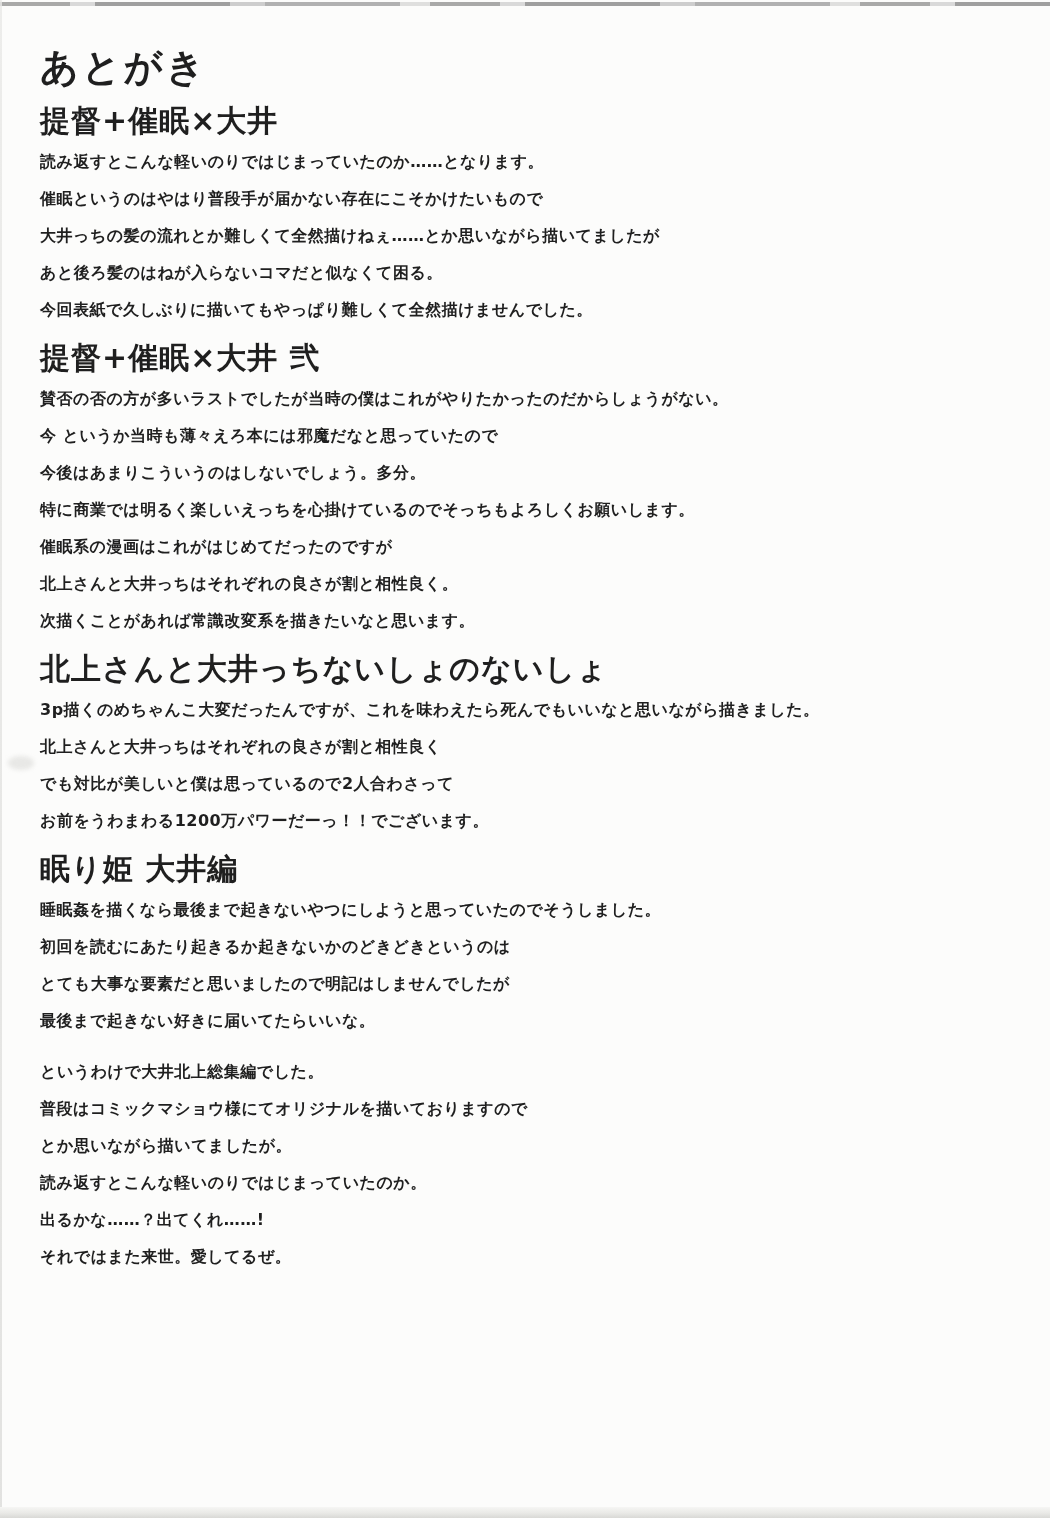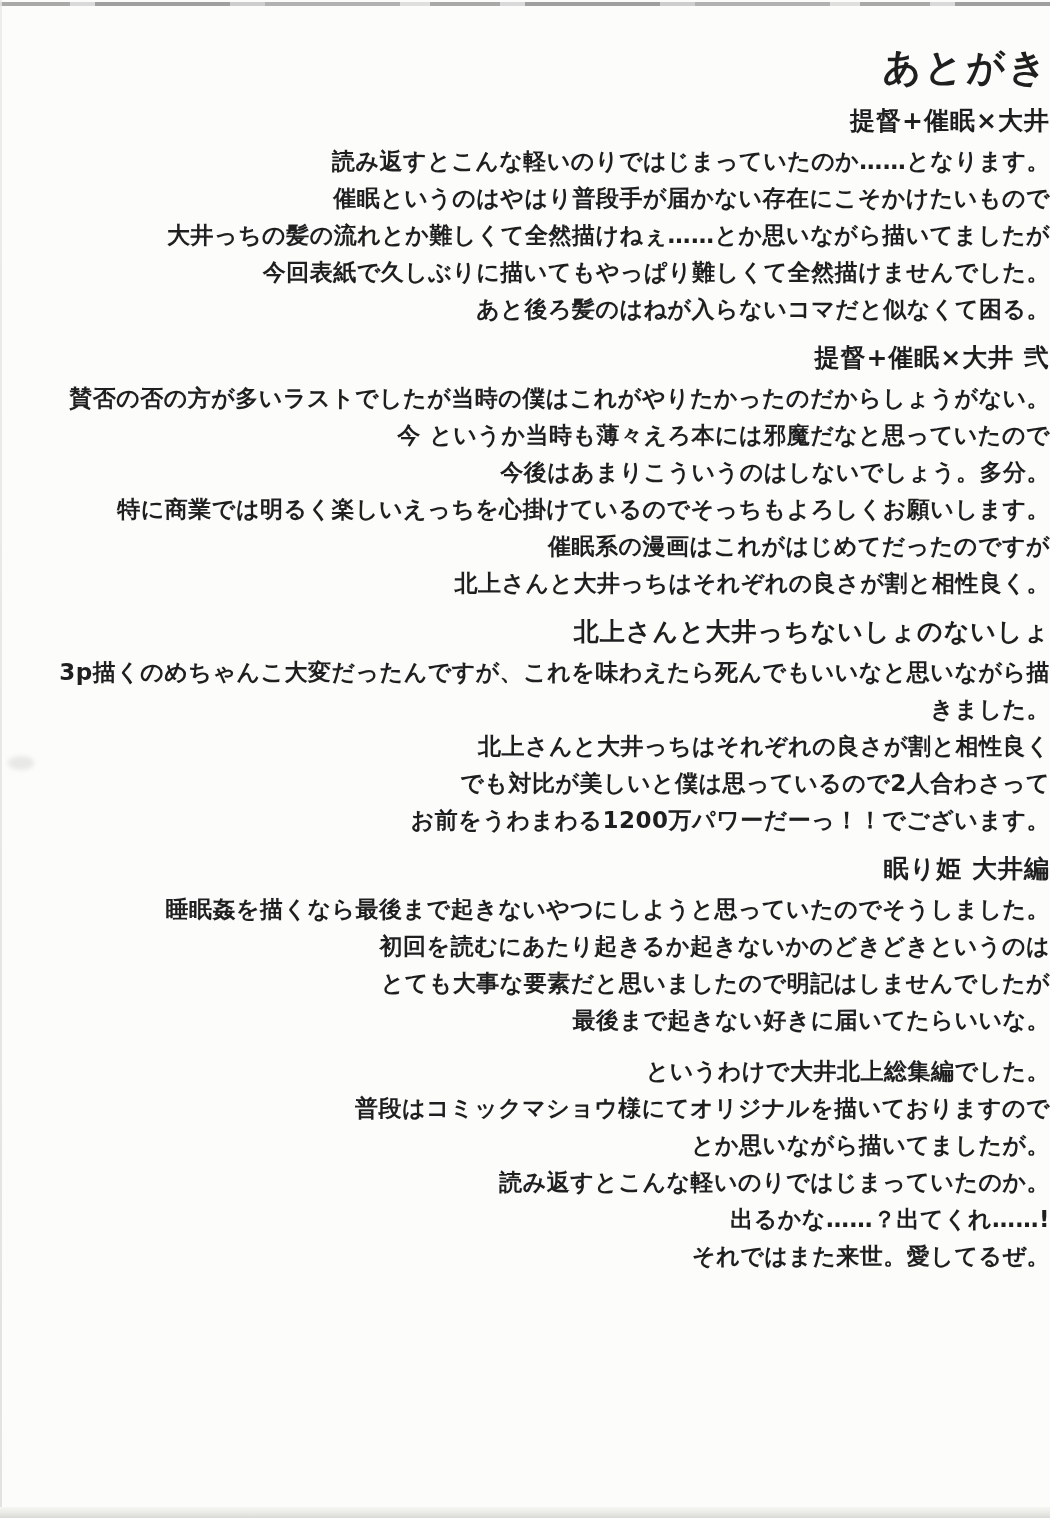--- a/index.html
+++ b/index.html
@@ -14,21 +14,21 @@
     font-family: "DejaVu Sans", "Liberation Sans", sans-serif;
     color: #1f1f1f;
     font-weight: 700;
     -webkit-font-smoothing: antialiased;
   }
   .page {
     position: relative;
     width: 1050px;
     height: 1518px;
     background: #fcfcfb;
-    text-align: right;
+    text-align: left;
   }
   
   .scan-edge-top {
     position: absolute;
     top: 2px;
     left: 0;
     width: 100%;
     height: 4px;
     background: repeating-linear-gradient(90deg,
       #7d7d7d 0 70px, #c7c7c7 70px 95px,
@@ -69,28 +69,28 @@
     padding: 46px 0 0 40px; 
   }
   .title {
     font-size: 38px;
     line-height: 42px;
     margin: 0 0 17px 0;
     letter-spacing: 3px;
   }
   .section { margin: 0 0 14px 0; }
   .section-heading {
-    font-size: 25px;
+    font-size: 30px;
     line-height: 32px;
     margin: 0 0 6px 0;
     letter-spacing: 1px;
   }
   .text-line {
     margin: 0;
-    font-size: 23px;
+    font-size: 16px;
     line-height: 37px;
     letter-spacing: 0.5px;
   }
   .closing { margin: 0; }
 </style>
 </head>
 <body>
 
 <div class="page">
   <div class="scan-edge-top"></div>
@@ -98,32 +98,33 @@
   <div class="scan-smudge"></div>
 
   <div class="content">
     <h1 class="title">あとがき</h1>
 
     <section class="section">
       <h2 class="section-heading">提督+催眠×大井</h2>
       <p class="text-line">読み返すとこんな軽いのりではじまっていたのか……となります。</p>
       <p class="text-line">催眠というのはやはり普段手が届かない存在にこそかけたいもので</p>
       <p class="text-line">大井っちの髪の流れとか難しくて全然描けねぇ……とか思いながら描いてましたが</p>
+      <p class="text-line">あと後ろ髪のはねが入らないコマだと似なくて困る。</p>
       <p class="text-line">今回表紙で久しぶりに描いてもやっぱり難しくて全然描けませんでした。</p>
-      <p class="text-line">あと後ろ髪のはねが入らないコマだと似なくて困る。</p>
     </section>
 
     <section class="section">
       <h2 class="section-heading">提督+催眠×大井 弐</h2>
       <p class="text-line">賛否の否の方が多いラストでしたが当時の僕はこれがやりたかったのだからしょうがない。</p>
       <p class="text-line">今 というか当時も薄々えろ本には邪魔だなと思っていたので</p>
       <p class="text-line">今後はあまりこういうのはしないでしょう。多分。</p>
       <p class="text-line">特に商業では明るく楽しいえっちを心掛けているのでそっちもよろしくお願いします。</p>
       <p class="text-line">催眠系の漫画はこれがはじめてだったのですが</p>
       <p class="text-line">北上さんと大井っちはそれぞれの良さが割と相性良く。</p>
+      <p class="text-line">次描くことがあれば常識改変系を描きたいなと思います。</p>
     </section>
 
 
     <section class="section">
       <h2 class="section-heading">北上さんと大井っちないしょのないしょ</h2>
       <p class="text-line">3p描くのめちゃんこ大変だったんですが、これを味わえたら死んでもいいなと思いながら描きました。</p>
       <p class="text-line">北上さんと大井っちはそれぞれの良さが割と相性良く</p>
       <p class="text-line">でも対比が美しいと僕は思っているので2人合わさって</p>
       <p class="text-line">お前をうわまわる1200万パワーだーっ！！でございます。</p>
     </section>

